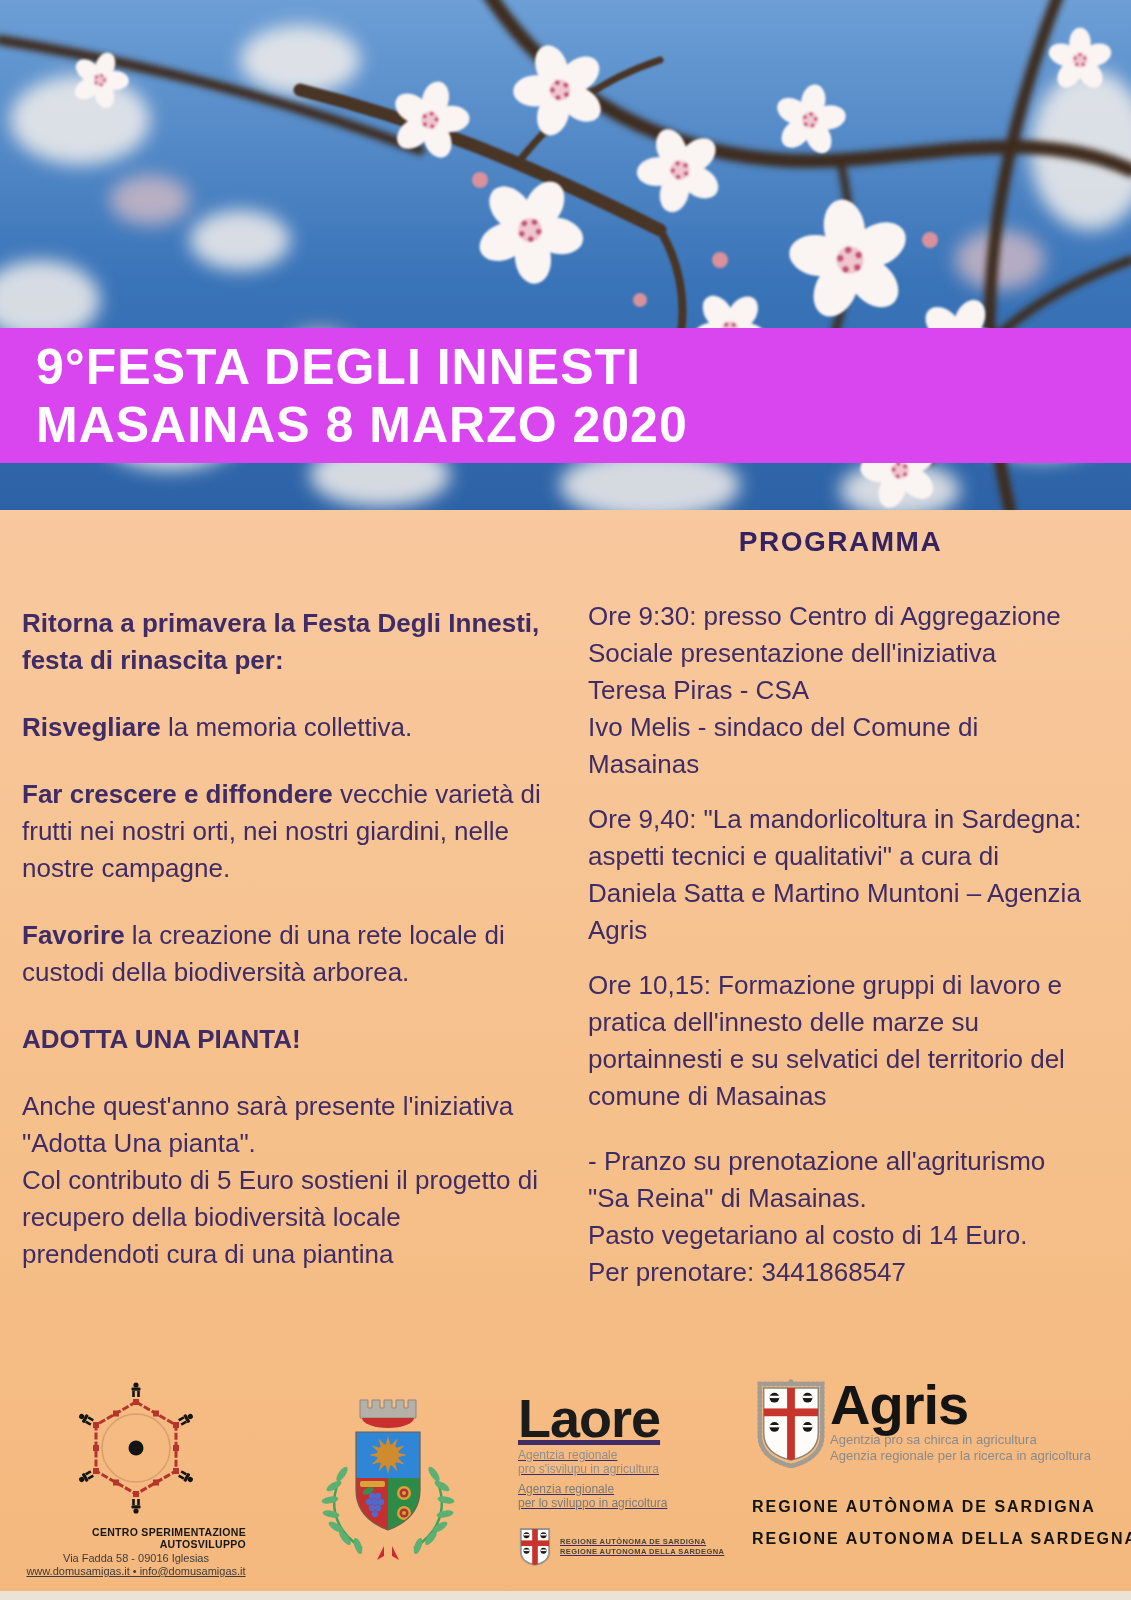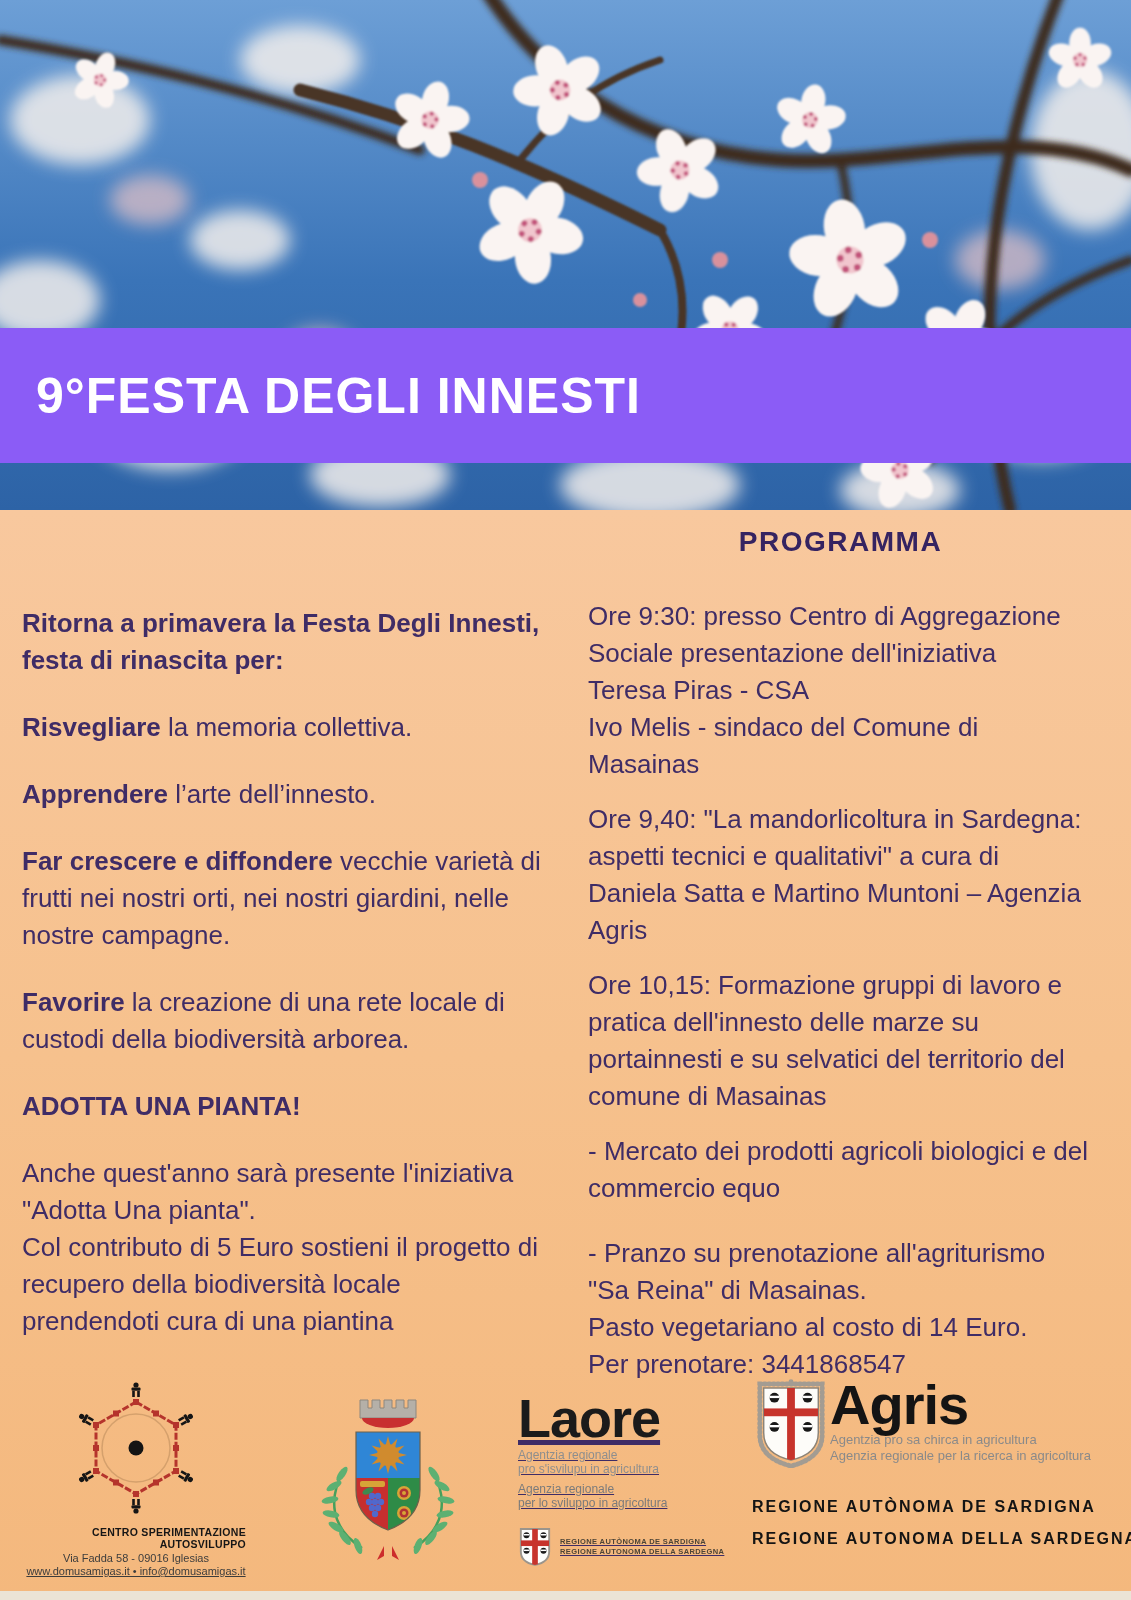--- a/index.html
+++ b/index.html
@@ -6,21 +6,21 @@
   .poster{
     position:relative;width:1131px;height:1600px;overflow:hidden;
     font-family:"Liberation Sans",sans-serif;background:#f8c89e;margin:0 auto;
   }
   
   .photo{position:absolute;top:0;left:0;width:1131px;height:510px;}
   .photo svg{display:block;width:100%;height:100%;}
   
   .banner{
     position:absolute;top:328px;left:0;width:1131px;height:135px;
-    background:#8b5cf6;display:flex;flex-direction:column;justify-content:center;
+    background:#d946ef;display:flex;flex-direction:column;justify-content:center;
     padding-left:36px;box-sizing:border-box;z-index:3;
   }
   .banner-line{
     color:#ffffff;font-weight:700;font-size:50px;line-height:58px;
     letter-spacing:1px;white-space:nowrap;
   }
   
   .page-body{
     position:absolute;top:510px;left:0;width:1131px;height:1090px;
     background:linear-gradient(180deg,#f8c89e 0%,#f6c18d 50%,#f4b87d 100%);
@@ -156,43 +156,42 @@
             <circle cx="720" cy="260" r="8"></circle>
           <circle cx="640" cy="300" r="7"></circle>
             <circle cx="930" cy="240" r="8"></circle>
         </g>
       </g>
     </svg>
   </div>
 
   <header class="banner">
     <div class="banner-line">9°FESTA DEGLI INNESTI</div>
+    <div class="banner-line">MASAINAS 8 MARZO 2020</div>
   </header>
 
   <main class="page-body">
 
     <section class="col-left">
       <p><strong>Ritorna a primavera la Festa Degli Innesti, festa di rinascita per:</strong></p>
       <p><strong>Risvegliare</strong><span> la memoria collettiva.</span></p>
-      <p><strong>Apprendere</strong><span> l’arte dell’innesto.</span></p>
       <p><strong>Far crescere e diffondere</strong><span> vecchie varietà di frutti nei nostri orti, nei nostri giardini, nelle nostre campagne.</span></p>
       <p><strong>Favorire</strong><span> la creazione di una rete locale di custodi della biodiversità arborea.</span></p>
       <p><strong>ADOTTA UNA PIANTA!</strong></p>
       <p class="pre">Anche quest'anno sarà presente l'iniziativa "Adotta Una pianta".
 Col contributo di 5 Euro sostieni il progetto di recupero della biodiversità locale prendendoti cura di una piantina</p>
     </section>
 
     <section class="col-right">
       <h2 class="prog-heading">PROGRAMMA</h2>
       <div class="prog-item pre">Ore 9:30: presso Centro di Aggregazione Sociale presentazione dell'iniziativa
 Teresa Piras - CSA
 Ivo Melis - sindaco del Comune di Masainas</div>
       <div class="prog-item pre">Ore 9,40: "La mandorlicoltura in Sardegna: aspetti tecnici e qualitativi" a cura di Daniela Satta e Martino Muntoni – Agenzia Agris</div>
       <div class="prog-item pre">Ore 10,15: Formazione gruppi di lavoro e pratica dell'innesto delle marze su portainnesti e su selvatici del territorio del comune di Masainas</div>
-      <div class="prog-item pre">- Mercato dei prodotti agricoli biologici  e del commercio equo</div>
       <div class="prog-item pre item-last">- Pranzo su prenotazione all'agriturismo "Sa Reina" di Masainas.
 Pasto vegetariano al costo di 14 Euro.
 Per prenotare: 3441868547</div>
     </section>
 
     <div class="f-csa">
       <svg width="150" height="140" viewBox="0 0 140 140">
         <defs>
           <g id="csaf" fill="#151515">
             <circle cx="0" cy="-5" r="2.6"></circle>

